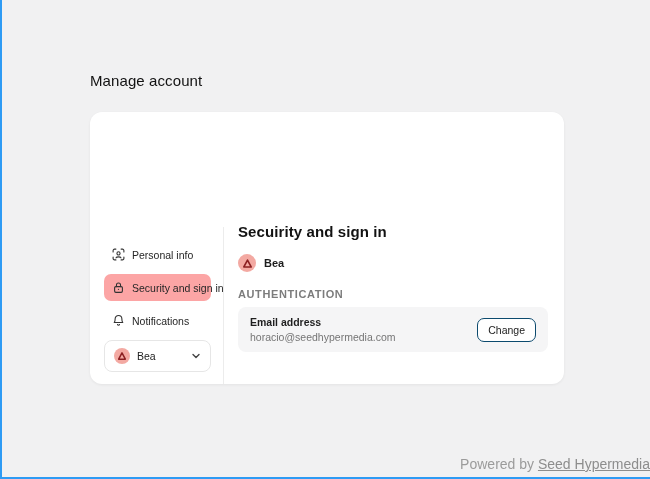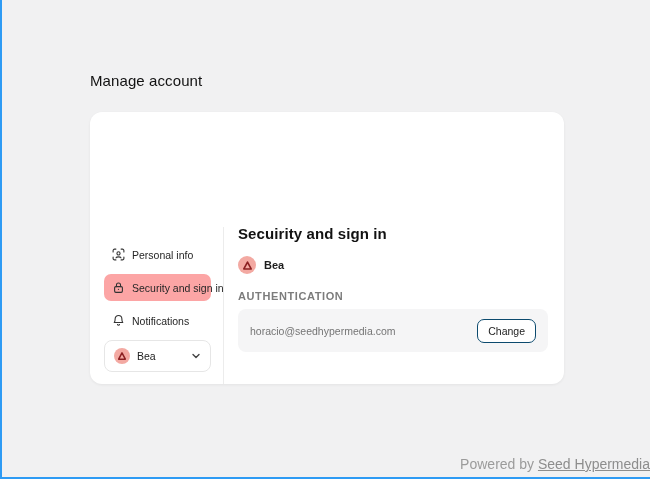--- a/index.html
+++ b/index.html
@@ -153,20 +153,21 @@
           <path d="M6 2.2 L10 9.8 L2 9.8 Z"></path>
         </svg>
       </span>
       <span class="name">Bea</span>
     </div>
 
     <div class="section-label">AUTHENTICATION</div>
 
     <div class="section-card">
       <div class="texts">
+        <div class="row-title">Email address</div>
         <div class="row-subtitle">horacio@seedhypermedia.com</div>
       </div>
       <button class="btn btn-neutral">Change</button>
     </div>
 
   </div>
 </div>
 
 <div class="footer">
   <span>Powered by</span>

